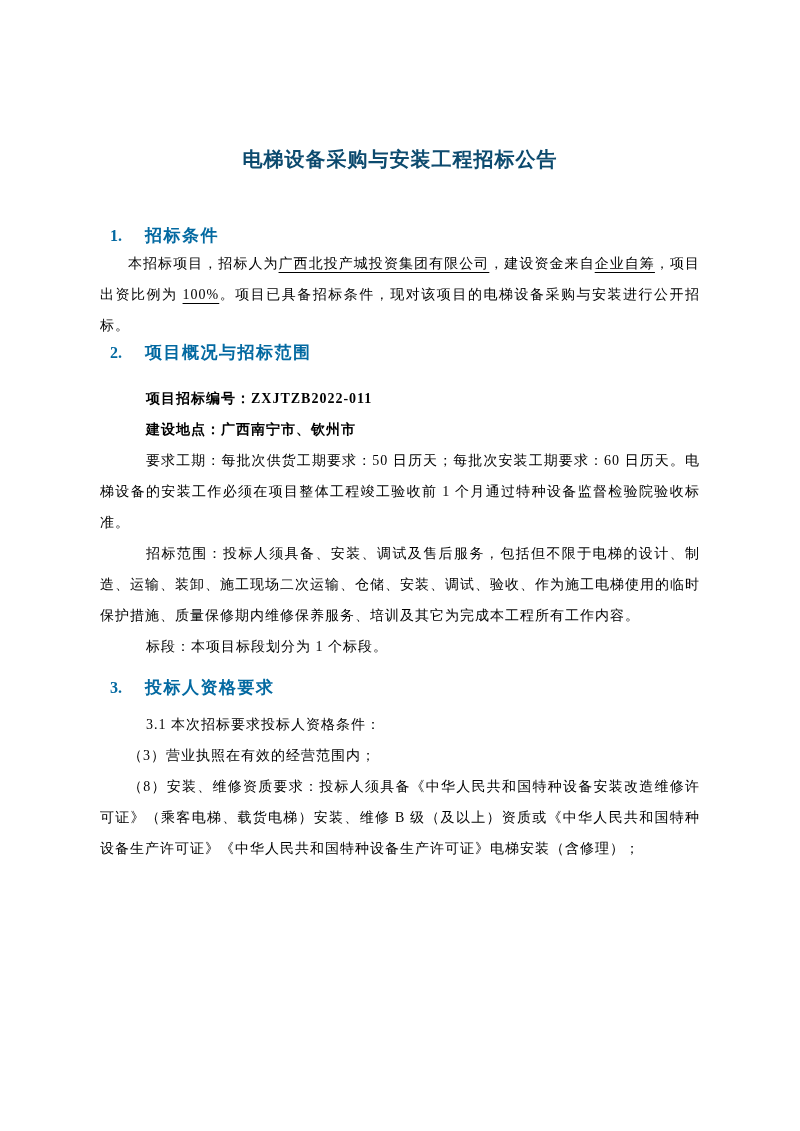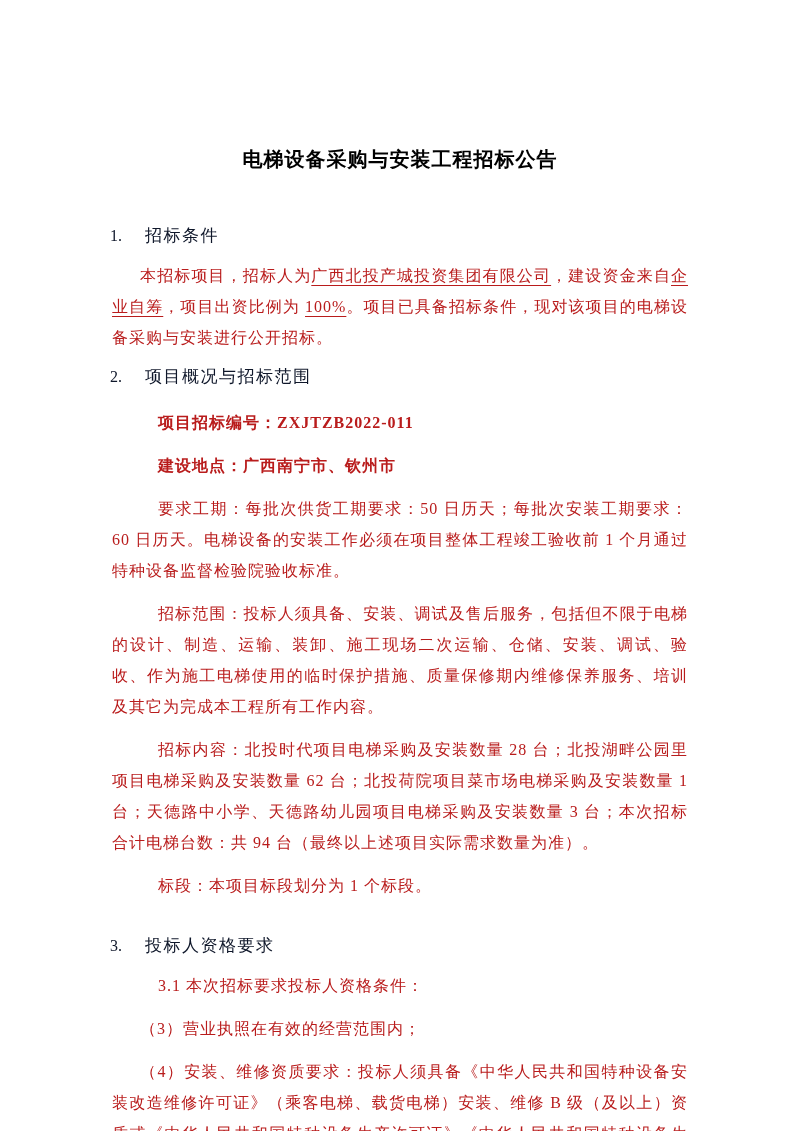--- a/index.html
+++ b/index.html
@@ -23,48 +23,48 @@
     top: 0;
     width: 600px;
   }
   .doc-title {
     margin-top: 146px;
     font-size: 20px;
     line-height: 26px;
     font-weight: bold;
     text-align: center;
     letter-spacing: 1px;
-    color: #000000;
+    color: #0c4a6e;
   }
   .sec-heading {
     font-size: 17px;
     line-height: 24px;
-    font-weight: normal;
+    font-weight: bold;
     letter-spacing: 1.5px;
     padding-left: 10px;
-    color: #0f172a;
+    color: #0369a1;
     white-space: nowrap;
   }
   .sec-num {
     display: inline-block;
     width: 35px;
     letter-spacing: 0;
     font-size: 16px;
   }
   .h1 { margin-top: 52px; }
   .h2 { margin-top: 0; }
-  .h3 { margin-top: 33px; }
+  .h3 { margin-top: 14px; }
 
   p.body {
-    margin: 12px;
-    font-size: 16px;
+    margin: 0;
+    font-size: 14px;
     line-height: 31px;
     text-align: justify;
     letter-spacing: 1px;
-    color: #b91c1c;
+    color: #000000;
   }
   .ind2 { text-indent: 28px; }
   .ind3 { text-indent: 46px; }
   .bold { font-weight: bold; }
   .p1 { margin-top: 10px; }
   .s2-group { margin-top: 18px; }
   .s3-group { margin-top: 9px; }
   .justify-last { text-align-last: justify; }
   .u {
     text-decoration: underline;
@@ -87,28 +87,27 @@
 
     <div class="sec-heading h2">
       <span class="sec-num">2.</span><span>项目概况与招标范围</span>
     </div>
 
     <div class="s2-group">
       <p class="body ind3 bold">项目招标编号：ZXJTZB2022-011</p>
       <p class="body ind3 bold">建设地点：广西南宁市、钦州市</p>
       <p class="body ind3">要求工期：每批次供货工期要求：50 日历天；每批次安装工期要求：60 日历天。电梯设备的安装工作必须在项目整体工程竣工验收前 1 个月通过特种设备监督检验院验收标准。</p>
       <p class="body ind3">招标范围：投标人须具备、安装、调试及售后服务，包括但不限于电梯的设计、制造、运输、装卸、施工现场二次运输、仓储、安装、调试、验收、作为施工电梯使用的临时保护措施、质量保修期内维修保养服务、培训及其它为完成本工程所有工作内容。</p>
-      <p class="body ind3">招标内容：北投时代项目电梯采购及安装数量 28 台；北投湖畔公园里项目电梯采购及安装数量 62 台；北投荷院项目菜市场电梯采购及安装数量 1 台；天德路中小学、天德路幼儿园项目电梯采购及安装数量 3 台；本次招标合计电梯台数：共 94 台（最终以上述项目实际需求数量为准）。</p>
       <p class="body ind3">标段：本项目标段划分为 1 个标段。</p>
     </div>
 
     <div class="sec-heading h3">
       <span class="sec-num">3.</span><span>投标人资格要求</span>
     </div>
 
     <div class="s3-group">
       <p class="body ind3">3.1 本次招标要求投标人资格条件：</p>
       <p class="body ind2">（3）营业执照在有效的经营范围内；</p>
-      <p class="body ind2">（4）安装、维修资质要求：投标人须具备《中华人民共和国特种设备安装改造维修许可证》（乘客电梯、载货电梯）安装、维修 B 级（及以上）资质或《中华人民共和国特种设备生产许可证》《中华人民共和国特种设备生产许可证》电梯安装（含修理）；</p>
+      <p class="body ind2">（8）安装、维修资质要求：投标人须具备《中华人民共和国特种设备安装改造维修许可证》（乘客电梯、载货电梯）安装、维修 B 级（及以上）资质或《中华人民共和国特种设备生产许可证》《中华人民共和国特种设备生产许可证》电梯安装（含修理）；</p>
     </div>
 
   </div>
 </div>
 
 </body></html>

